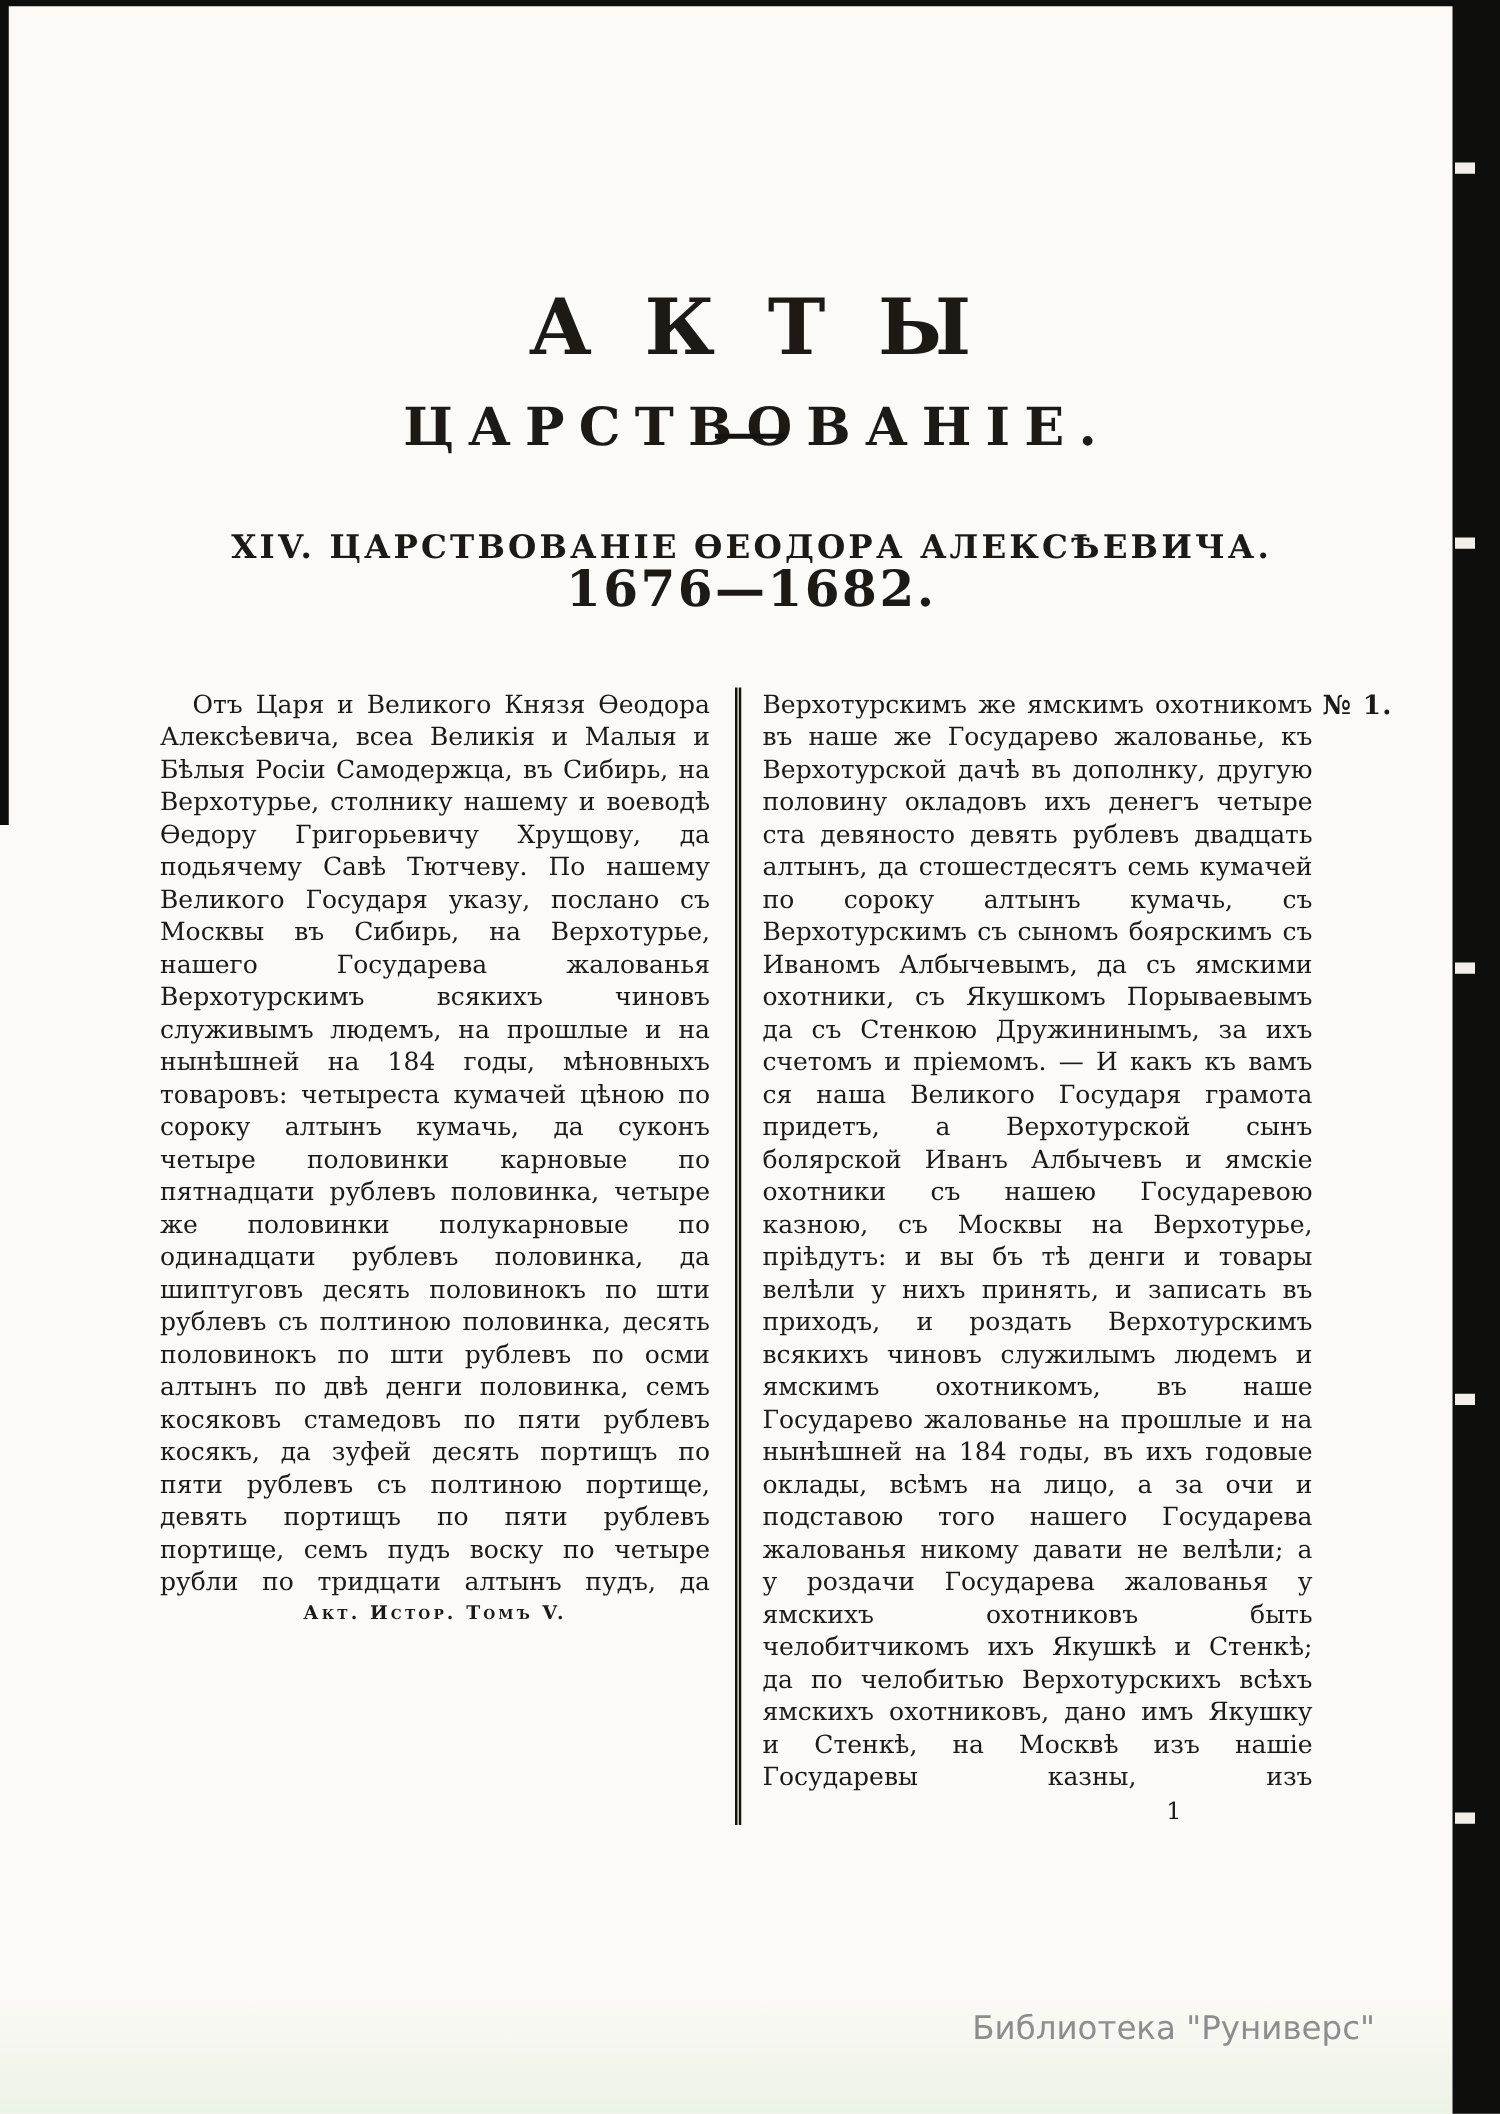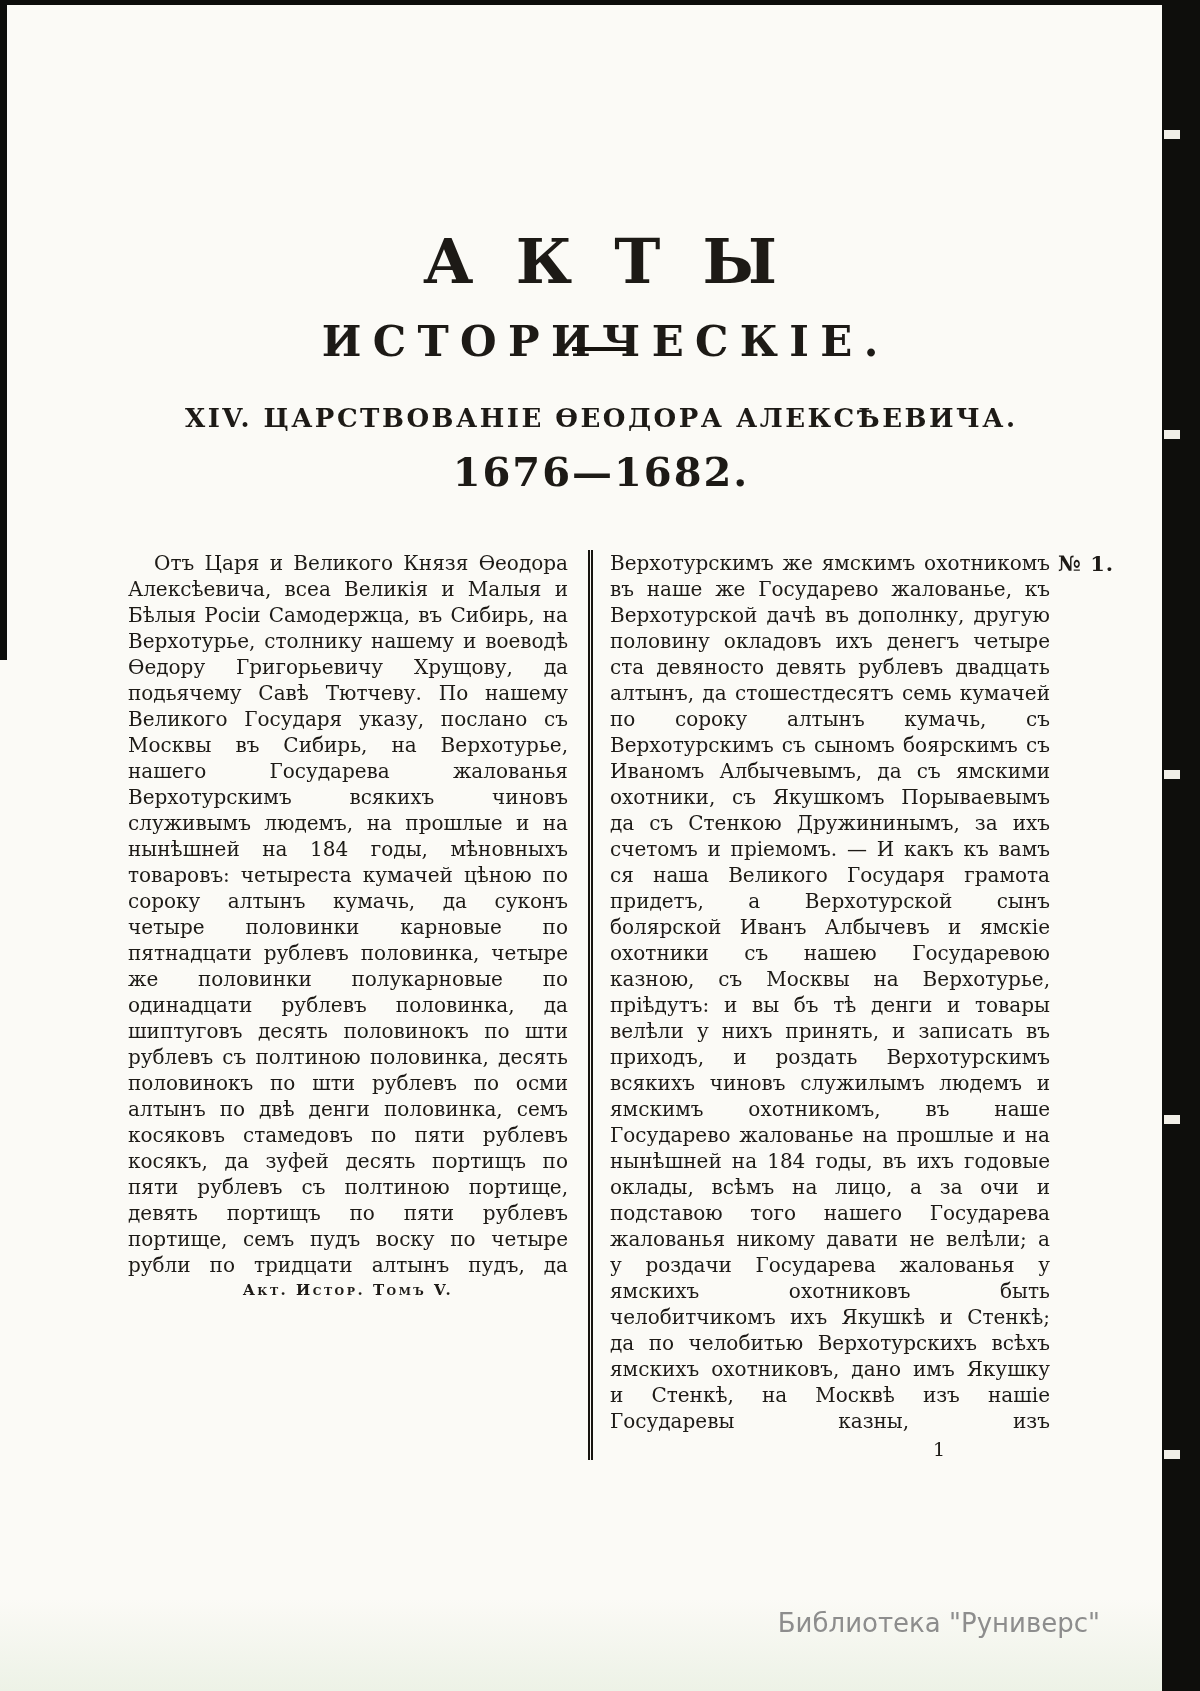--- a/index.html
+++ b/index.html
@@ -21,21 +21,21 @@
   .notch-4 { top: 1115px; } .notch-5 { top: 1450px; }
 
   
   .masthead { position: absolute; top: 0; left: 0; width: 1200px; text-align: center; }
   .title      { position: absolute; top: 183px; width: 100%; font-size: 62px; font-weight: 700; }
   .title span    { letter-spacing: 0.68em; margin-right: -0.68em; text-align: right; }
   .subtitle   { position: absolute; top: 282px; width: 100%; font-size: 42px; font-weight: 700; }
   .subtitle span { letter-spacing: 0.27em; margin-right: -0.27em; }
   .title-rule { position: absolute; top: 347px; left: 50%; transform: translateX(-50%);
                 width: 56px; height: 4px; background: #16130e; }
-  .section    { position: absolute; top: 372px; width: 100%; font-size: 26px; font-weight: 700; margin-top: 31px; }
+  .section    { position: absolute; top: 392px; width: 100%; font-size: 26px; font-weight: 700; margin-top: 31px; }
   .section span  { letter-spacing: 2.5px; margin-right: -2.5px; }
   .years      { position: absolute; top: 448px; width: 100%; font-size: 40px; font-weight: 700; }
   .years span    { letter-spacing: 2px; margin-right: -2px; }
 
   
   .columns {
     position: absolute; top: 550px; left: 128px; width: 924px;
     display: flex; align-items: stretch;
   }
   .col { width: 440px; }
@@ -86,21 +86,21 @@
 <div class="edge-right">
   <span class="notch notch-1"></span>
   <span class="notch notch-2"></span>
   <span class="notch notch-3"></span>
   <span class="notch notch-4"></span>
   <span class="notch notch-5"></span>
 </div>
 
 <header class="masthead">
   <h1 class="title"><span>АКТЫ</span></h1>
-  <h2 class="subtitle"><span>ИСТОРИЧЕСКІЕ.</span></h2>
+  <h2 class="subtitle"><span>ЦАРСТВОВАНІЕ.</span></h2>
   <div class="title-rule"></div>
   <h3 class="section"><span>XIV. ЦАРСТВОВАНІЕ ѲЕОДОРА АЛЕКСѢЕВИЧА.</span></h3>
   <div class="years"><span>1676—1682.</span></div>
 </header>
 
 <div class="margin-number">№ 1.</div>
 
 <main class="columns">
   <div class="col">
     <p class="body left-body">Отъ Царя и Великого Князя Ѳеодора Алексѣевича, всеа Великія и Малыя и Бѣлыя Росіи Самодержца, въ Сибирь, на Верхотурье, столнику нашему и воеводѣ Ѳедору Григорьевичу Хрущову, да подьячему Савѣ Тютчеву. По нашему Великого Государя указу, послано съ Москвы въ Сибирь, на Верхотурье, нашего Государева жалованья Верхотурскимъ всякихъ чиновъ служивымъ людемъ, на прошлые и на нынѣшней на 184 годы, мѣновныхъ товаровъ: четыреста кумачей цѣною по сороку алтынъ кумачь, да суконъ четыре половинки карновые по пятнадцати рублевъ половинка, четыре же половинки полукарновые по одинадцати рублевъ половинка, да шиптуговъ десять половинокъ по шти рублевъ съ полтиною половинка, десять половинокъ по шти рублевъ по осми алтынъ по двѣ денги половинка, семъ косяковъ стамедовъ по пяти рублевъ косякъ, да зуфей десять портищъ по пяти рублевъ съ полтиною портище, девять портищъ по пяти рублевъ портище, семъ пудъ воску по четыре рубли по тридцати алтынъ пудъ, да</p>

